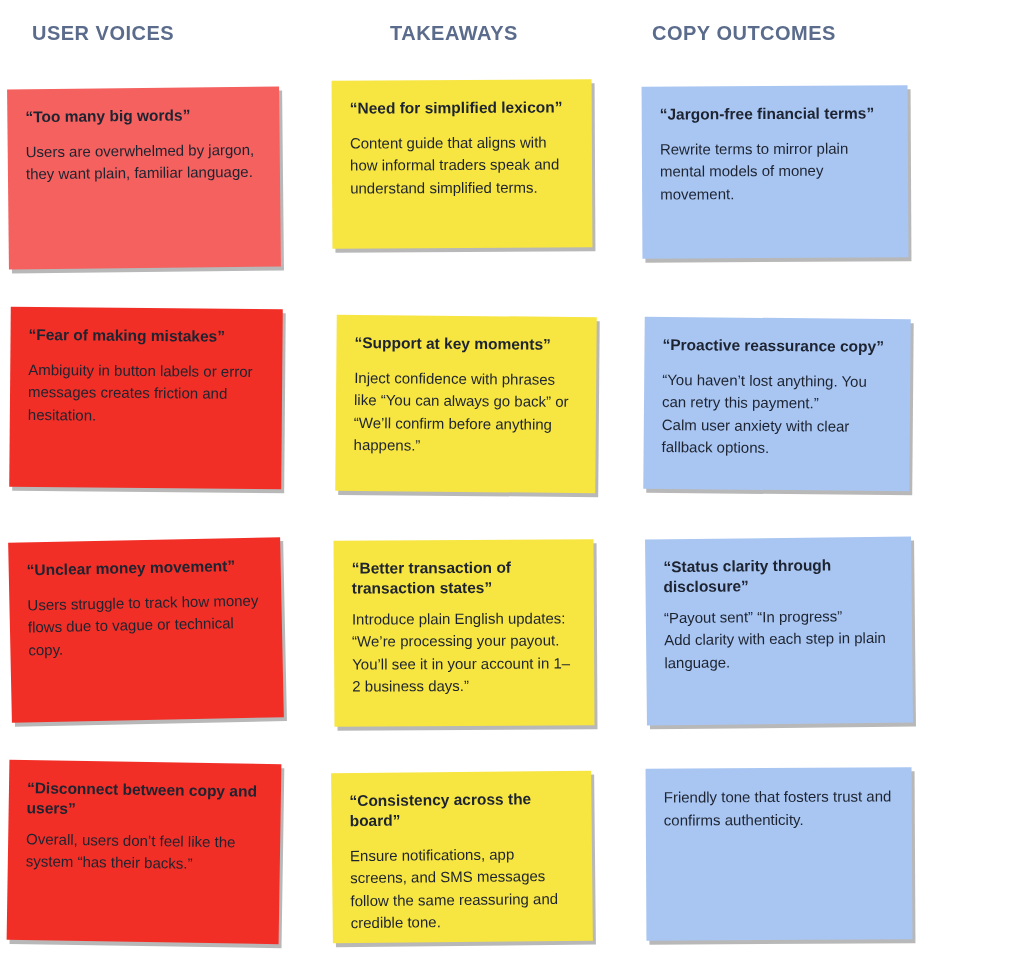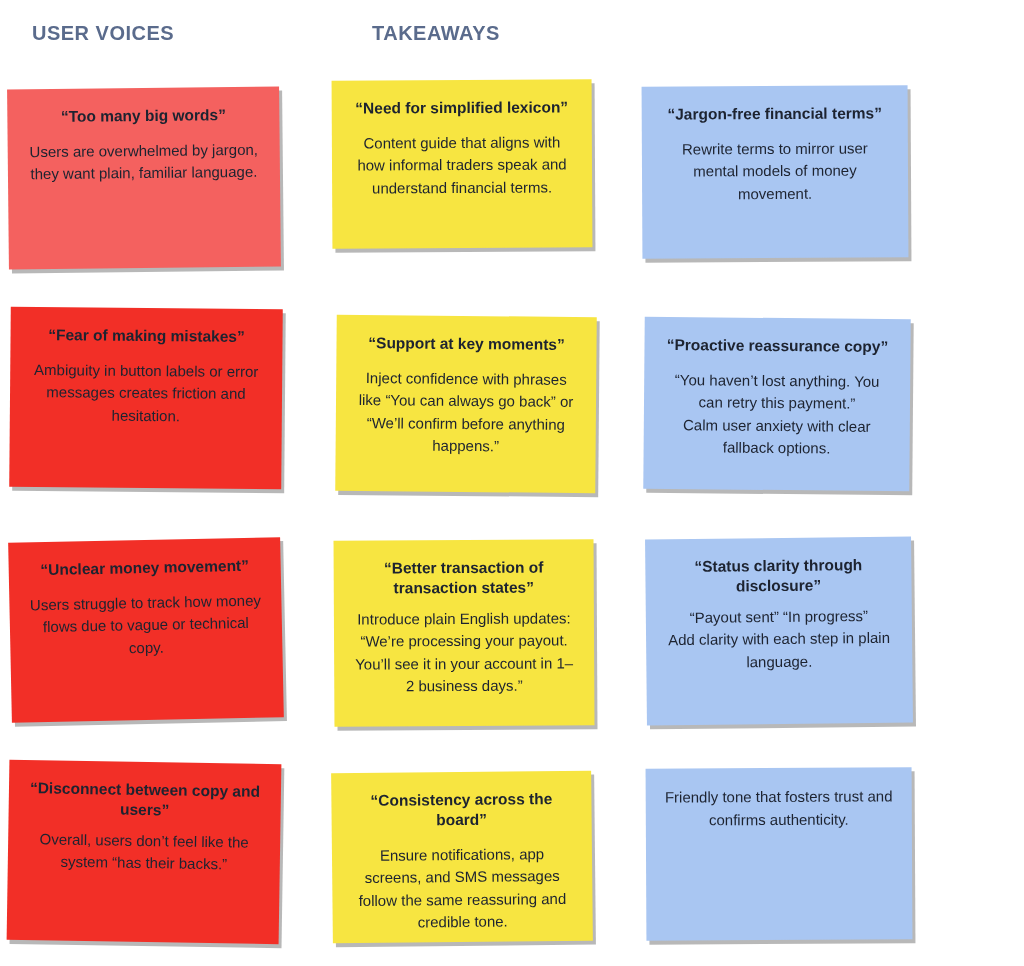--- a/index.html
+++ b/index.html
@@ -12,33 +12,32 @@
     height: 966px;
     position: relative;
     font-family: "Liberation Sans", sans-serif;
     overflow: hidden;
   }
 
   .board {
     position: relative;
     width: 1024px;
     height: 966px;
-    text-align: center;
   }
 
   .col-header {
     position: absolute;
     font-weight: bold;
     font-size: 20px;
     letter-spacing: 0.5px;
     color: #5a6b8c;
     white-space: nowrap;
   }
   .col-header.c0 { left: 32px;  top: 22px; }
-  .col-header.c1 { left: 372px; top: 22px; }
+  .col-header.c1 { left: 390px; top: 22px; }
   .col-header.c2 { left: 652px; top: 22px; }
 
   .note {
     position: absolute;
     box-sizing: border-box;
     padding: 18px 18px 16px 18px;
     color: #1d2330;
     box-shadow: 3px 4px 0 rgba(0,0,0,0.28);
   }
   .note .title {
@@ -68,20 +67,21 @@
   .r4 { transform: rotate(0.9deg); }
   .r5 { transform: rotate(-0.3deg); }
 </style>
 </head>
 <body>
 
 <div class="board">
 
   <div class="col-header c0">USER VOICES</div>
   <div class="col-header c1">TAKEAWAYS</div>
+  <div class="col-header c2">COPY OUTCOMES</div>
 
   <div class="note pink r1" style="left:8px; top:88px; width:272px; height:180px;">
     <p class="title">“Too many big words”</p>
     <p class="body">Users are overwhelmed by jargon, they want plain, familiar language.</p>
   </div>
 
   <div class="note red r2" style="left:10px; top:308px; width:272px; height:180px;">
     <p class="title">“Fear of making mistakes”</p>
     <p class="body">Ambiguity in button labels or error messages creates friction and hesitation.</p>
   </div>
@@ -91,41 +91,41 @@
     <p class="body">Users struggle to track how money flows due to vague or technical copy.</p>
   </div>
 
   <div class="note red r4 tight" style="left:8px; top:762px; width:272px; height:180px;">
     <p class="title">“Disconnect between copy and users”</p>
     <p class="body">Overall, users don’t feel like the system “has their backs.”</p>
   </div>
 
   <div class="note yellow r5" style="left:332px; top:80px; width:260px; height:168px;">
     <p class="title">“Need for simplified lexicon”</p>
-    <p class="body">Content guide that aligns with how informal traders speak and understand financial terms.</p>
+    <p class="body">Content guide that aligns with how informal traders speak and understand simplified terms.</p>
   </div>
 
   <div class="note yellow r2" style="left:336px; top:316px; width:260px; height:176px;">
     <p class="title">“Support at key moments”</p>
     <p class="body">Inject confidence with phrases like “You can always go back” or “We’ll confirm before anything happens.”</p>
   </div>
 
   <div class="note yellow r5 tight" style="left:334px; top:540px; width:260px; height:186px;">
     <p class="title">“Better transaction of transaction states”</p>
     <p class="body">Introduce plain English updates: “We’re processing your payout. You’ll see it in your account in 1–2 business days.”</p>
   </div>
 
   <div class="note yellow r1" style="left:332px; top:772px; width:260px; height:170px;">
     <p class="title">“Consistency across the board”</p>
     <p class="body">Ensure notifications, app screens, and SMS messages follow the same reassuring and credible tone.</p>
   </div>
 
   <div class="note blue r5" style="left:642px; top:86px; width:266px; height:172px;">
     <p class="title">“Jargon-free financial terms”</p>
-    <p class="body">Rewrite terms to mirror user mental models of money movement.</p>
+    <p class="body">Rewrite terms to mirror plain mental models of money movement.</p>
   </div>
 
   <div class="note blue r2" style="left:644px; top:318px; width:266px; height:172px;">
     <p class="title">“Proactive reassurance copy”</p>
     <p class="body">“You haven’t lost anything. You can retry this payment.”
 Calm user anxiety with clear fallback options.</p>
   </div>
 
   <div class="note blue r1 tight" style="left:646px; top:538px; width:266px; height:186px;">
     <p class="title">“Status clarity through disclosure”</p>

